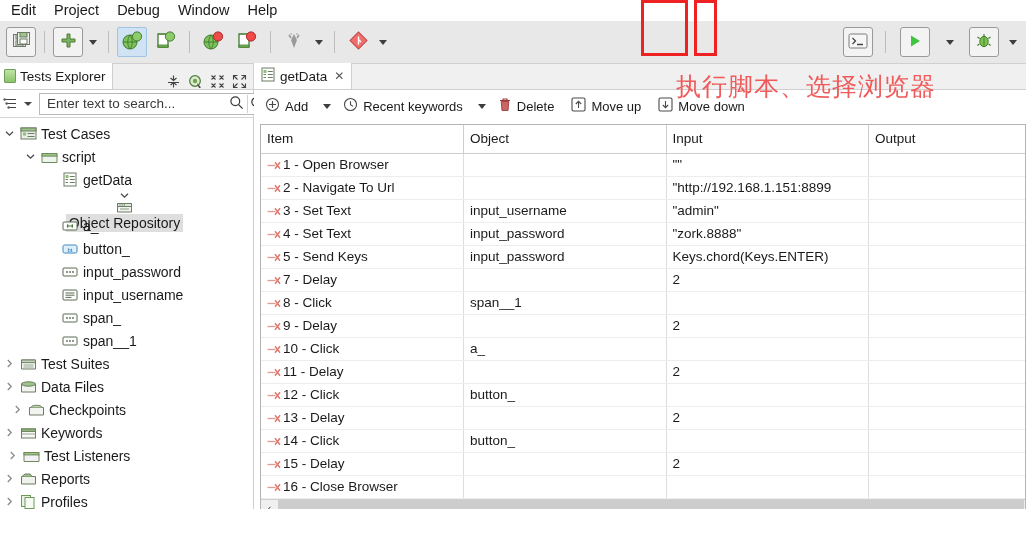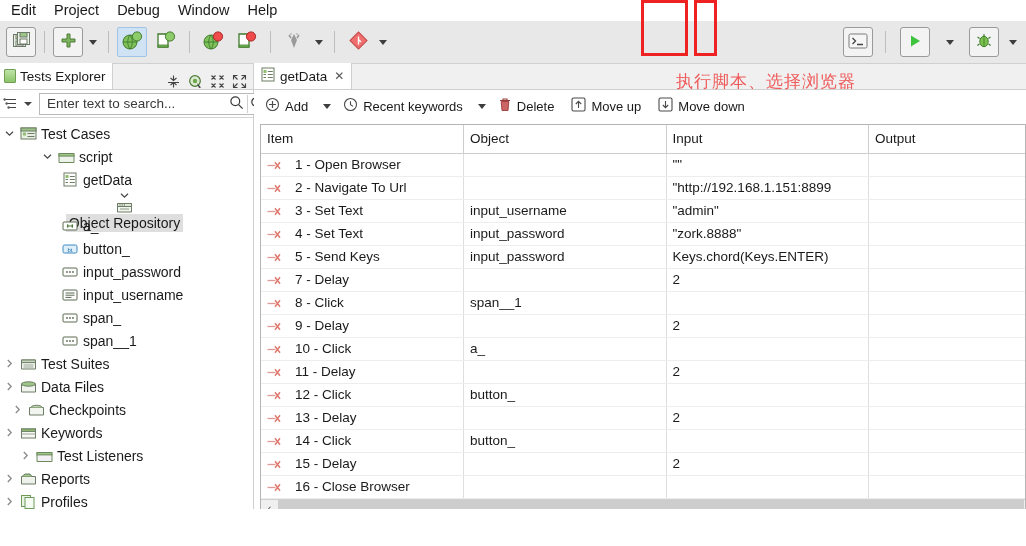--- a/index.html
+++ b/index.html
@@ -251,21 +251,21 @@
     height: 23px;
     padding: 0 6px;
     border-right: 1px solid #dedede;
     border-bottom: 1px solid #ededed;
     vertical-align: middle;
     overflow: hidden;
     white-space: nowrap;
     color: #1a1a1a;
   }
   td.c-item { padding-left: 4px; }
-  .item-cell { display: flex; align-items: center; gap: 12px; }
+  .item-cell { display: flex; align-items: center; gap: 0; }
   .step-ico { flex: none; width: 16px; height: 11px; }
 
   .hscroll {
     height: 17px;
     background: #f0f0f0;
     border-top: 1px solid #cfcfcf;
     display: flex; align-items: center;
     position: relative;
   }
   .hs-arrow {
@@ -277,21 +277,21 @@
   .hs-thumb {
     flex: 1; height: 15px;
     background: #cdcdcd;
     margin-right: 1px;
   }
 
   
   .annotation {
     position: absolute;
     left: 676px; top: 70px;
-    font-size: 17px;
+    font-size: 25px;
     color: #ef5a5a;
     letter-spacing: 1px;
     white-space: nowrap;
     font-family: "DejaVu Sans", sans-serif;
     z-index: 40;
     pointer-events: none;
   }
 </style>
 </head>
 <body>
@@ -523,21 +523,21 @@
             <span class="ticon">
               <svg width="17" height="15" viewBox="0 0 17 15">
                 <rect x="1" y="2" width="15" height="11" fill="#e8eee4" stroke="#6d7c64" stroke-width="1"></rect>
                 <rect x="1" y="2" width="15" height="3" fill="#9dc489" stroke="#6d7c64" stroke-width="1"></rect>
                 <rect x="3" y="6.5" width="3" height="3" fill="#8fc06f"></rect>
                 <path d="M7.5 7.5h7M7.5 10.5h7" stroke="#6d7c64" stroke-width="1"></path>
               </svg>
             </span>
             <span class="tlabel">Test Cases</span>
           </div>
-          <div class="tnode" style="padding-left: 38px;">
+          <div class="tnode" style="padding-left: 21px;">
             <span class="twist">
               <svg width="9" height="9" viewBox="0 0 9 9">
                 <path d="M1 2.8l3.5 3.4L8 2.8" stroke="#4a4a4a" stroke-width="1.3" fill="none"></path>
               </svg>
             </span>
             <span class="ticon">
               <svg width="17" height="14" viewBox="0 0 17 14">
                 <path d="M1 3.5h6l1.3 1.6H16V12.5H1z" fill="#eef3ec" stroke="#6d8a5c" stroke-width="1"></path>
                 <rect x="1" y="3.5" width="15" height="2.6" fill="#9dc489" stroke="#6d8a5c" stroke-width="1"></rect>
               </svg>
@@ -690,21 +690,21 @@
             </span>
             <span class="ticon">
               <svg width="17" height="14" viewBox="0 0 17 14">
                 <rect x="1.5" y="3" width="14" height="9" fill="#f7f7f4" stroke="#6d7c64" stroke-width="1"></rect>
                 <rect x="1.5" y="3" width="14" height="2.4" fill="#8fc06f" stroke="#6d7c64" stroke-width="1"></rect>
                 <path d="M1.5 8h14" stroke="#9aa693" stroke-width="1"></path>
               </svg>
             </span>
             <span class="tlabel">Keywords</span>
           </div>
-          <div class="tnode" style="padding-left: 16px;">
+          <div class="tnode" style="padding-left: 3px;">
             <span class="twist">
               <svg width="9" height="9" viewBox="0 0 9 9">
                 <path d="M2.8 1l3.4 3.5L2.8 8" stroke="#8a8a8a" stroke-width="1.3" fill="none"></path>
               </svg>
             </span>
             <span class="ticon">
               <svg width="17" height="14" viewBox="0 0 17 14">
                 <path d="M1 3.5h6l1.3 1.6H16V12.5H1z" fill="#f3f1f6" stroke="#6d8a5c" stroke-width="1"></path>
                 <rect x="1" y="3.5" width="15" height="2.4" fill="#9dc489" stroke="#6d8a5c" stroke-width="1"></rect>
               </svg>

